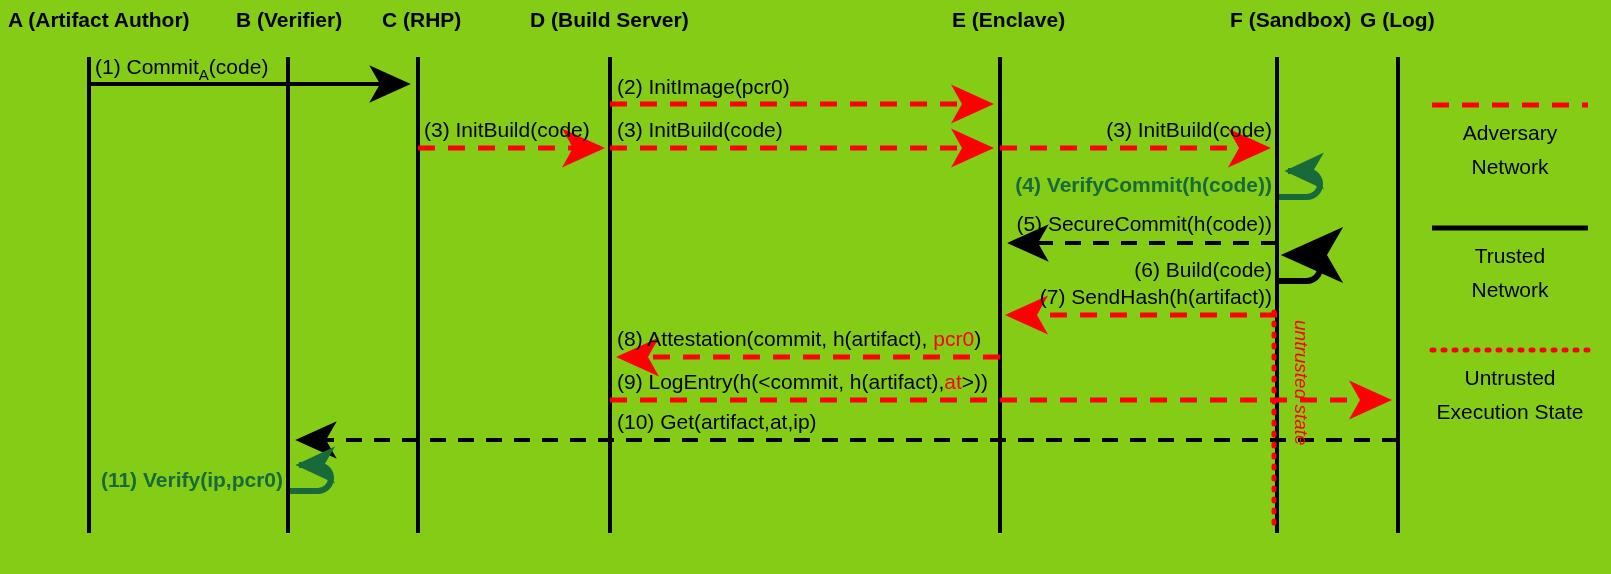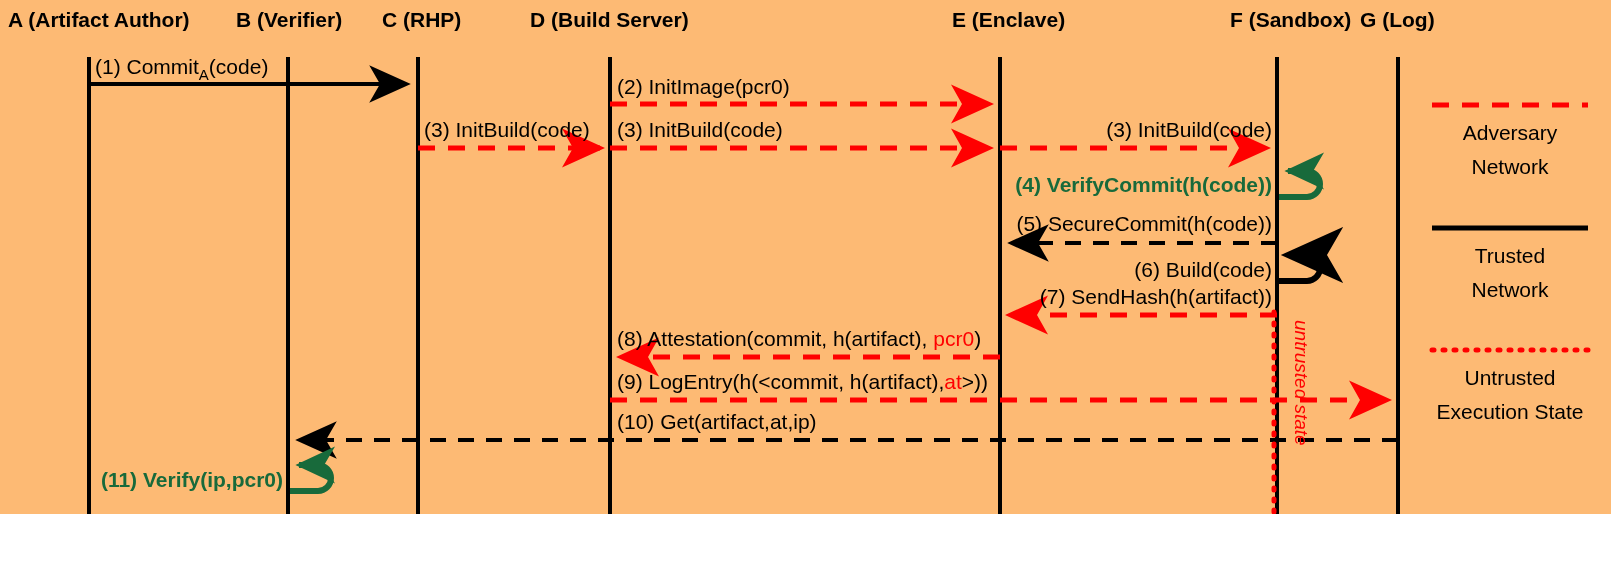--- a/index.html
+++ b/index.html
@@ -3,22 +3,22 @@
 <meta charset="utf-8">
 <style>
   html, body {
     margin: 0;
     padding: 0;
     background: #ffffff;
   }
   #diagram-root {
     position: relative;
     width: 1611px;
-    height: 514px;
-    background: #fdba74;
+    height: 574px;
+    background: #84cc16;
     font-family: "Liberation Sans", sans-serif;
     overflow: hidden;
   }
   svg#seq-svg {
     position: absolute;
     left: 0;
     top: 0;
     width: 1611px;
     height: 574px;
     display: block;

